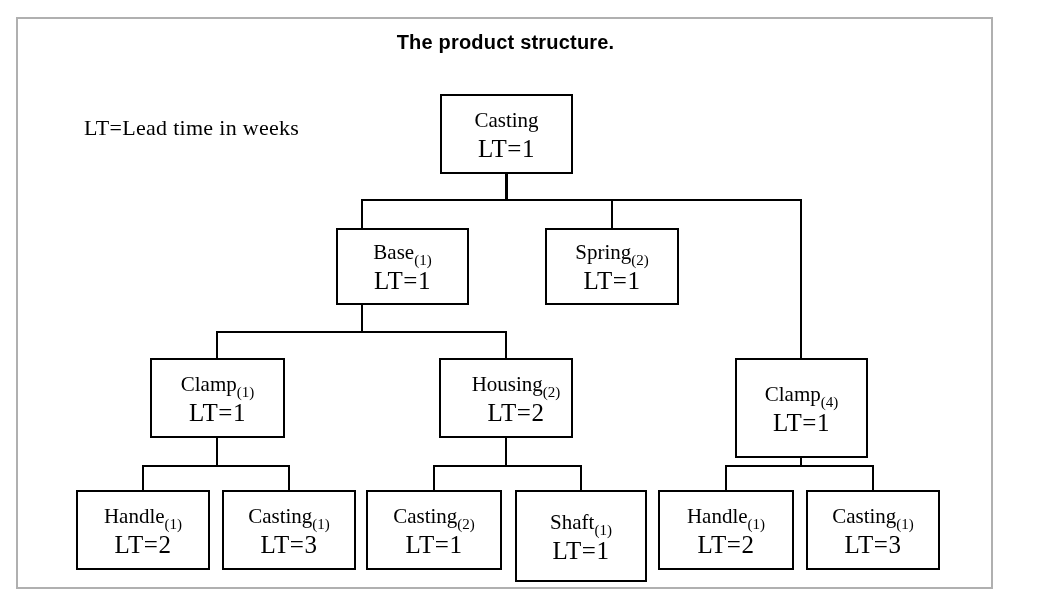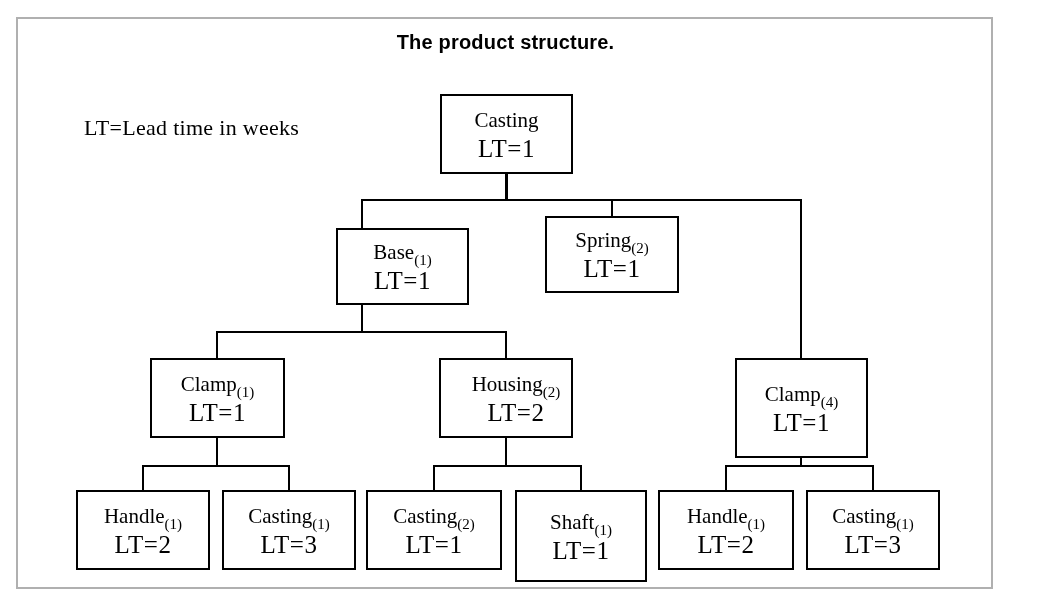--- a/index.html
+++ b/index.html
@@ -136,21 +136,21 @@
   <div class="node" style="left:440px; top:94px; width:133px; height:80px;">
     <div class="node-name"><span>Casting</span><span class="node-qty"></span></div>
     <div class="node-lt">LT=1</div>
   </div>
 
   <div class="node" style="left:296px; top:228px; width:133px; height:77px;margin-left:40px;">
     <div class="node-name"><span>Base</span><span class="node-qty">(1)</span></div>
     <div class="node-lt">LT=1</div>
   </div>
 
-  <div class="node" style="left:545px; top:216px; width:134px; height:77px;">
+  <div class="node" style="left:545px; top:228px; width:134px; height:77px;">
     <div class="node-name"><span>Spring</span><span class="node-qty">(2)</span></div>
     <div class="node-lt">LT=1</div>
   </div>
 
   <div class="node" style="left:150px; top:358px; width:135px; height:80px;text-align:right;">
     <div class="node-name"><span>Clamp</span><span class="node-qty">(1)</span></div>
     <div class="node-lt">LT=1</div>
   </div>
 
   <div class="node" style="left:439px; top:358px; width:134px; height:80px;padding-left:20px;">

